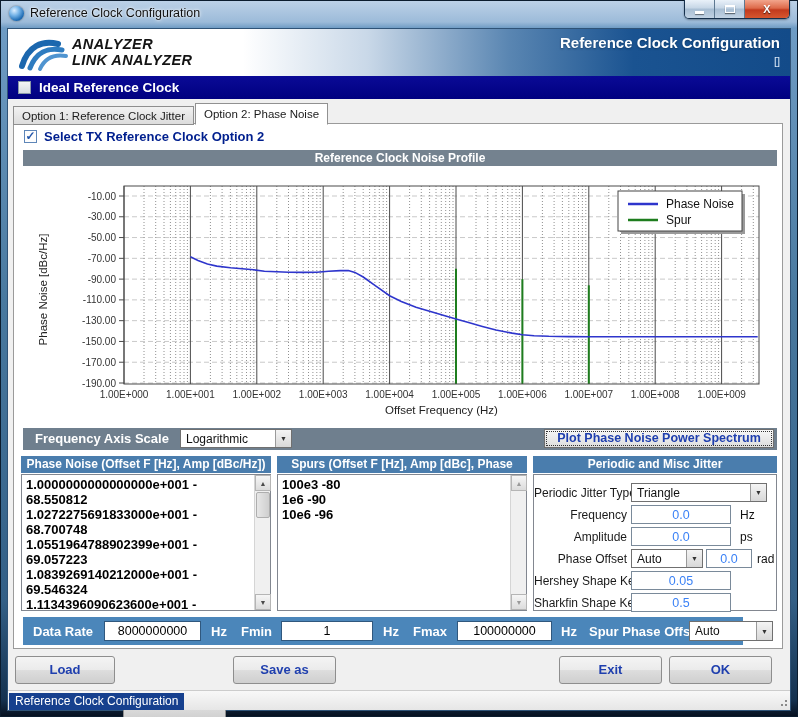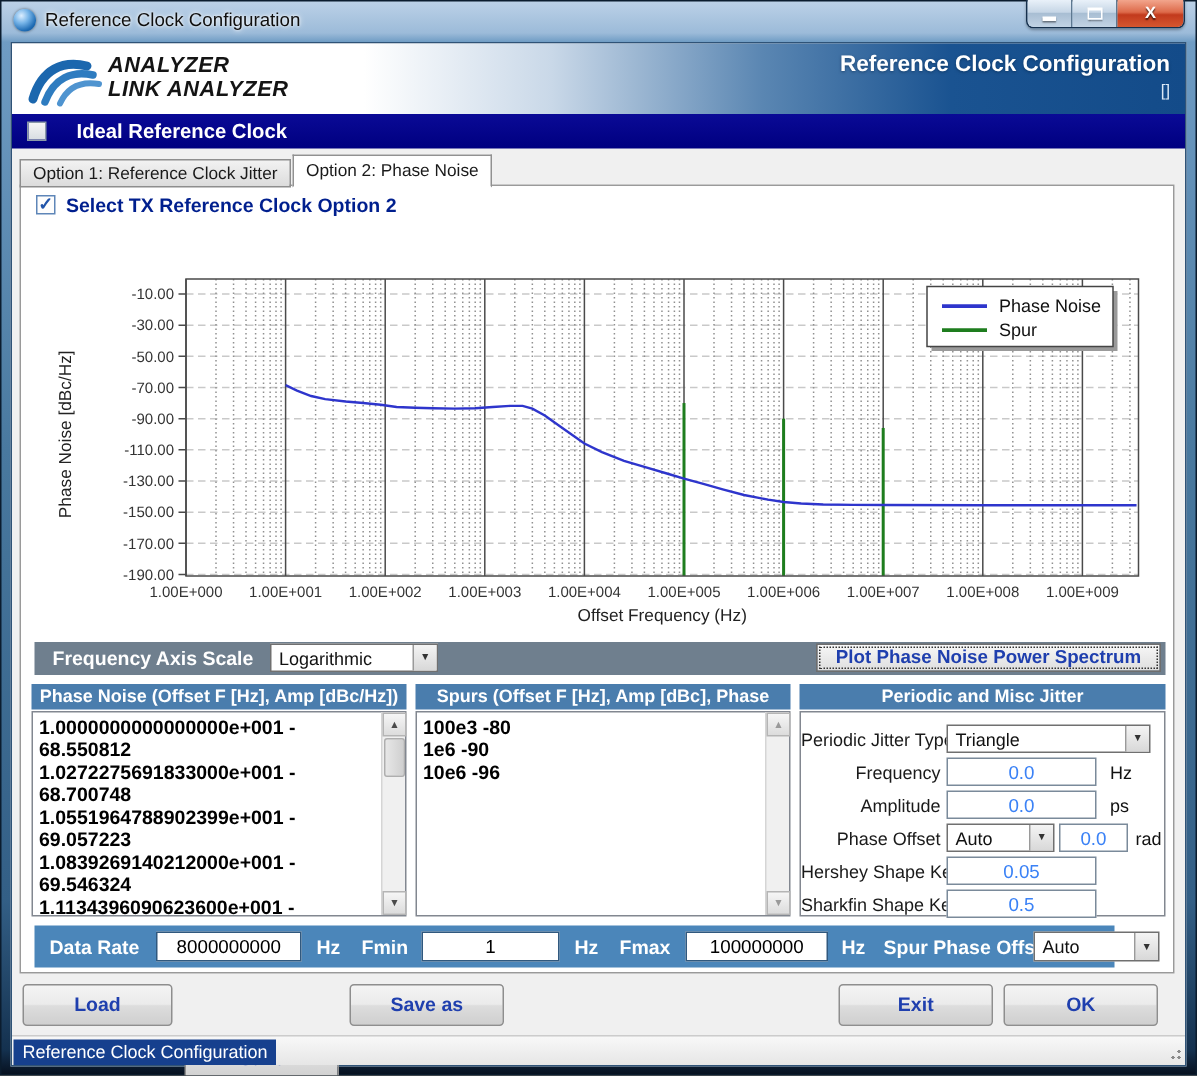--- a/index.html
+++ b/index.html
@@ -27,21 +27,21 @@
   .header{position:absolute;left:0;top:0;width:782px;height:47px;
     background:linear-gradient(90deg,#ffffff 0%,#ffffff 30%,#c9d8e8 46%,#5a86b2 64%,#1a5391 80%,#134b89 100%);}
   .brand{position:absolute;left:10px;top:3px;display:flex;align-items:center;}
   .brand-text{font-family:"Liberation Serif",serif;font-style:italic;font-weight:bold;font-size:14.5px;
     line-height:1.12;color:#141414;letter-spacing:.4px;}
   .header-right{position:absolute;right:10px;top:5px;text-align:right;}
   .header-title{color:#ffffff;font-weight:bold;font-size:15px;text-shadow:0 1px 2px #00224488;}
   .header-bracket{color:#dbe8f6;font-size:11px;margin-top:4px;}
   
   .ideal-bar{position:absolute;left:0;top:47px;width:782px;height:23px;background:linear-gradient(180deg,#0a0a96,#000080);
-    display:flex;align-items:center;padding-left:10px;gap:20px;}
+    display:flex;align-items:center;padding-left:10px;gap:8px;}
   .ideal-bar .lbl{color:#fff;font-weight:bold;font-size:13.5px;}
   .checkbox{width:13px;height:13px;border:1px solid #8a99a8;background:linear-gradient(180deg,#f5f5f5,#d8dde2);
     display:flex;align-items:center;justify-content:center;flex:0 0 auto;}
   .checkbox.checked{border-color:#5e86b8;background:#fdfdfd;}
   .checkbox .chk{display:none;font-size:12px;font-weight:bold;color:#2255aa;line-height:1;margin-top:-2px;}
   .checkbox.checked .chk{display:block;}
   
   .tabs{position:absolute;left:5px;top:73px;height:23px;z-index:3;display:flex;align-items:flex-end;}
   .tab{font-size:11.5px;color:#1a1a1a;padding:0 8px;border:1px solid #8e8e8e;height:19px;line-height:18px;
     background:linear-gradient(180deg,#f2f2f2,#dcdcdc);margin-right:1px;}
@@ -157,20 +157,21 @@
 
     <div class="tabpage">
 
       <div class="check-row">
         <span class="checkbox checked">
             <span class="chk">✓</span>
           </span>
         <span class="lbl">Select TX Reference Clock Option 2</span>
       </div>
 
+      <div class="chart-header">Reference Clock Noise Profile</div>
       <div class="chart-body">
         <svg id="chart-svg" width="754" height="262" viewBox="0 0 754 262">
             <rect x="101" y="20" width="635" height="198" fill="#ffffff"></rect>
             <line x1="101" y1="30" x2="736" y2="30" stroke="#c9c9c9" stroke-dasharray="5,3"></line>
             <line x1="101" y1="50.77777777777778" x2="736" y2="50.77777777777778" stroke="#c9c9c9" stroke-dasharray="5,3"></line>
             <line x1="101" y1="71.55555555555556" x2="736" y2="71.55555555555556" stroke="#c9c9c9" stroke-dasharray="5,3"></line>
             <line x1="101" y1="92.33333333333334" x2="736" y2="92.33333333333334" stroke="#c9c9c9" stroke-dasharray="5,3"></line>
             <line x1="101" y1="113.11111111111111" x2="736" y2="113.11111111111111" stroke="#c9c9c9" stroke-dasharray="5,3"></line>
             <line x1="101" y1="133.8888888888889" x2="736" y2="133.8888888888889" stroke="#c9c9c9" stroke-dasharray="5,3"></line>
             <line x1="101" y1="154.66666666666669" x2="736" y2="154.66666666666669" stroke="#c9c9c9" stroke-dasharray="5,3"></line>

